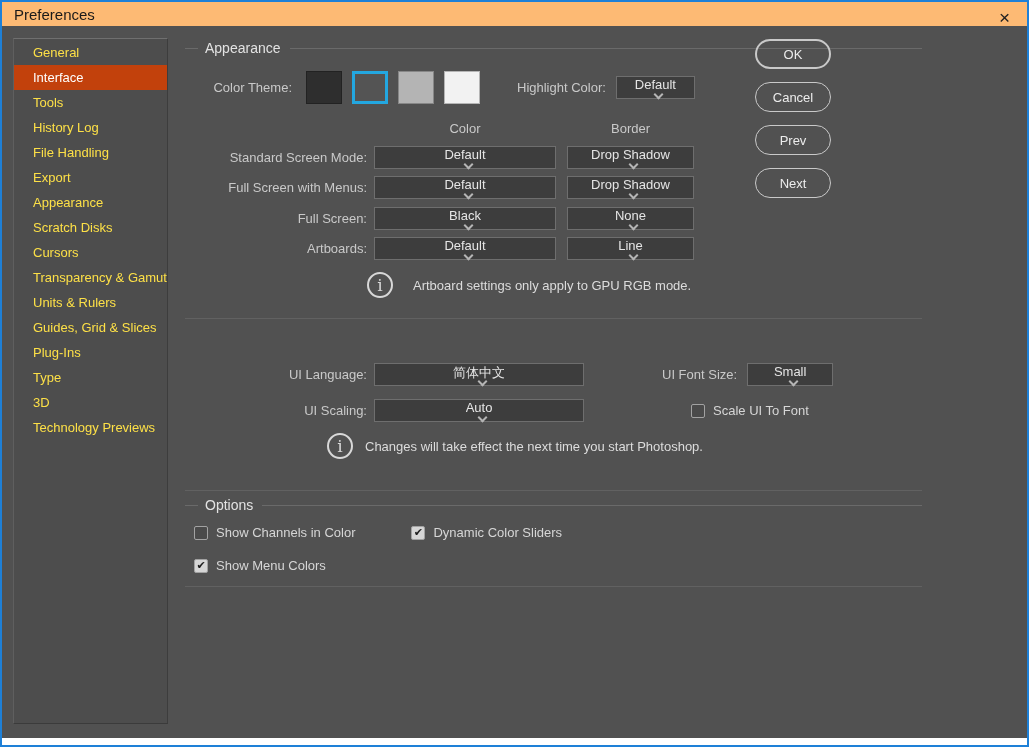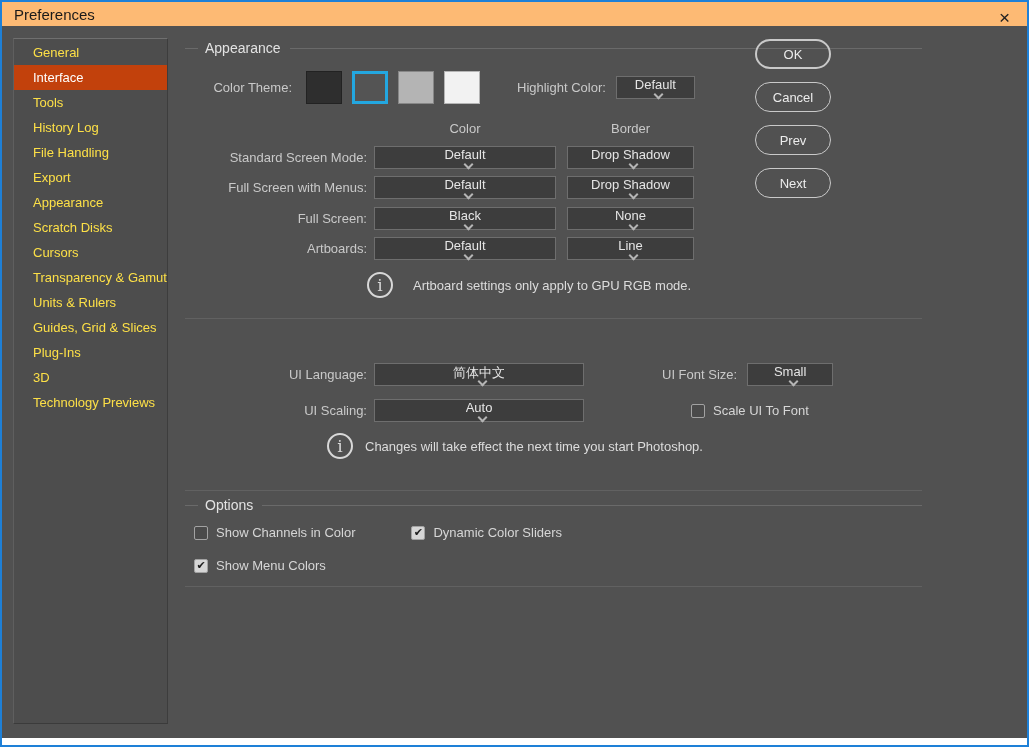--- a/index.html
+++ b/index.html
@@ -112,20 +112,21 @@
       <div class="side-item">History Log</div>
       <div class="side-item">File Handling</div>
       <div class="side-item">Export</div>
       <div class="side-item">Appearance</div>
       <div class="side-item">Scratch Disks</div>
       <div class="side-item">Cursors</div>
       <div class="side-item">Transparency &amp; Gamut</div>
       <div class="side-item">Units &amp; Rulers</div>
       <div class="side-item">Guides, Grid &amp; Slices</div>
       <div class="side-item">Plug-Ins</div>
+      <div class="side-item">Type</div>
       <div class="side-item">3D</div>
       <div class="side-item">Technology Previews</div>
     </div>
 
     <div class="main">
 
       <div class="sec-header" style="top:14px;">
         <span>Appearance</span>
       </div>
 

